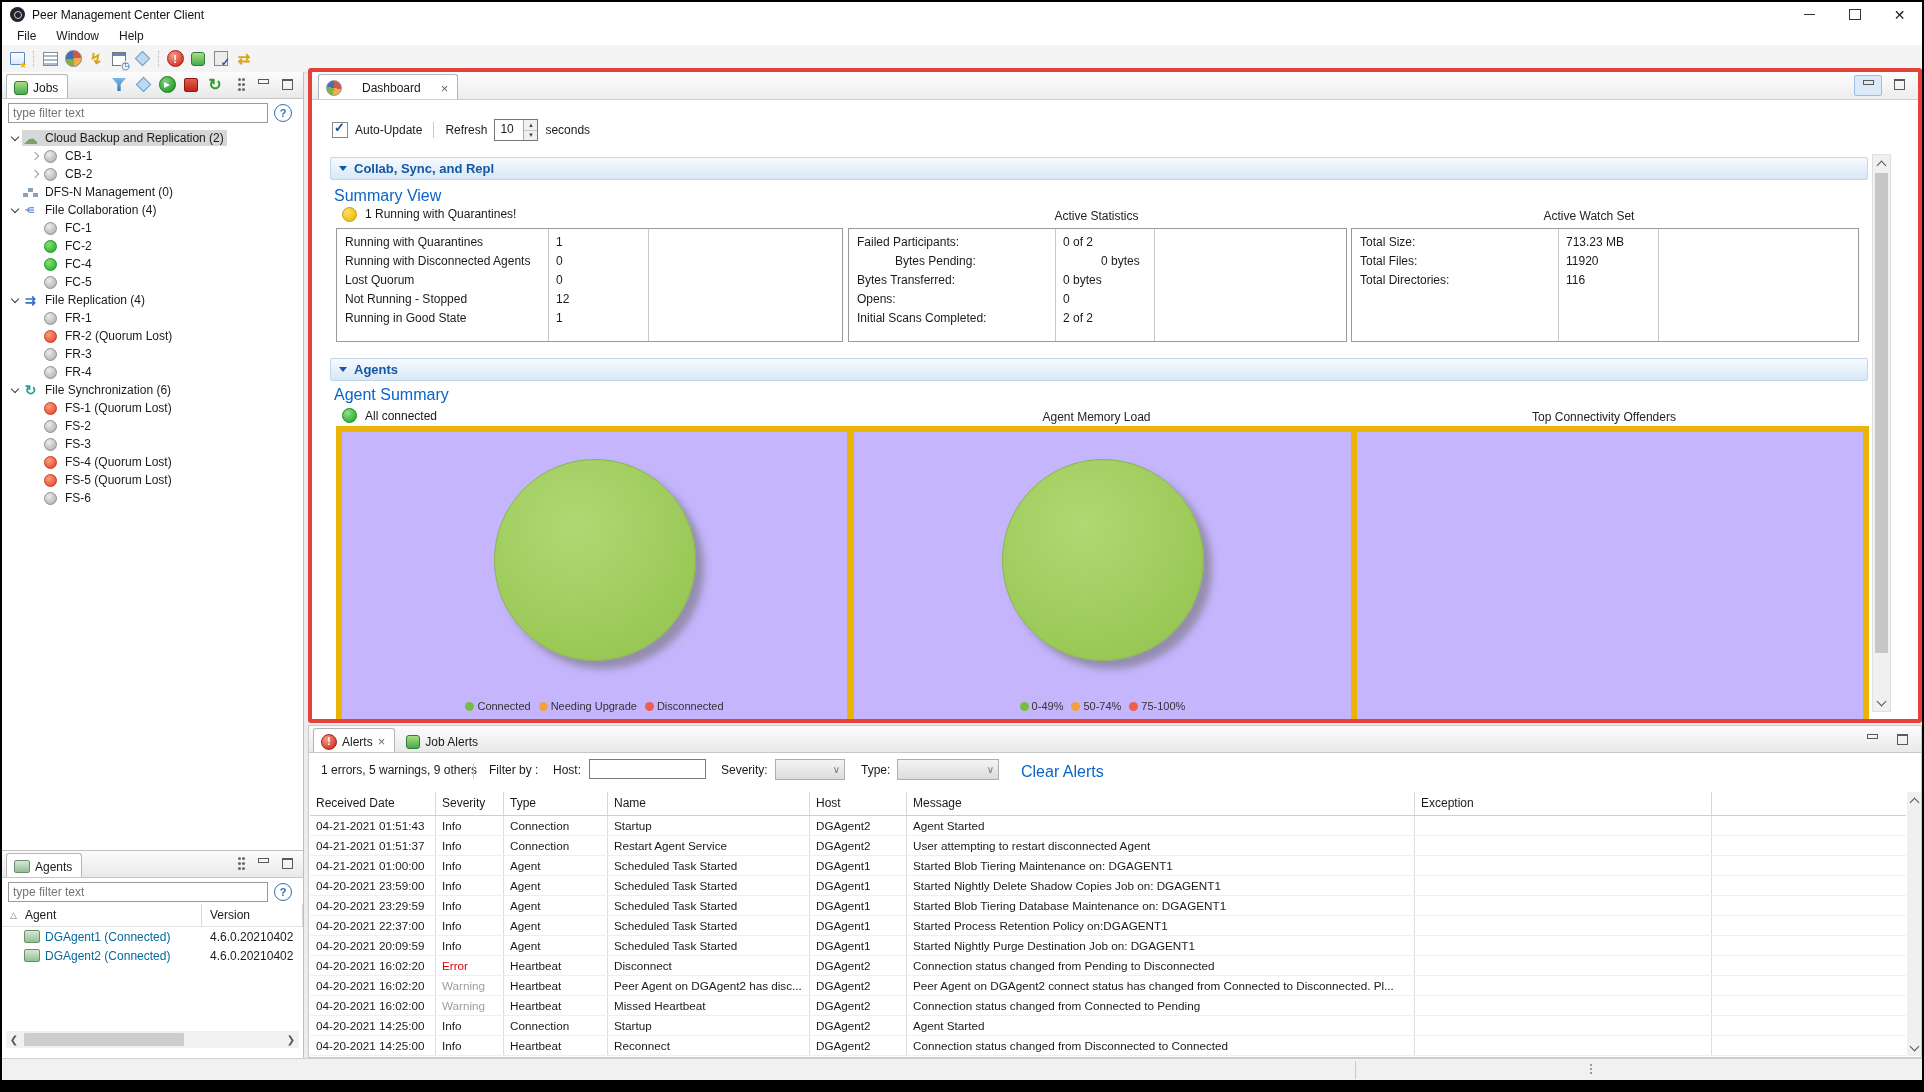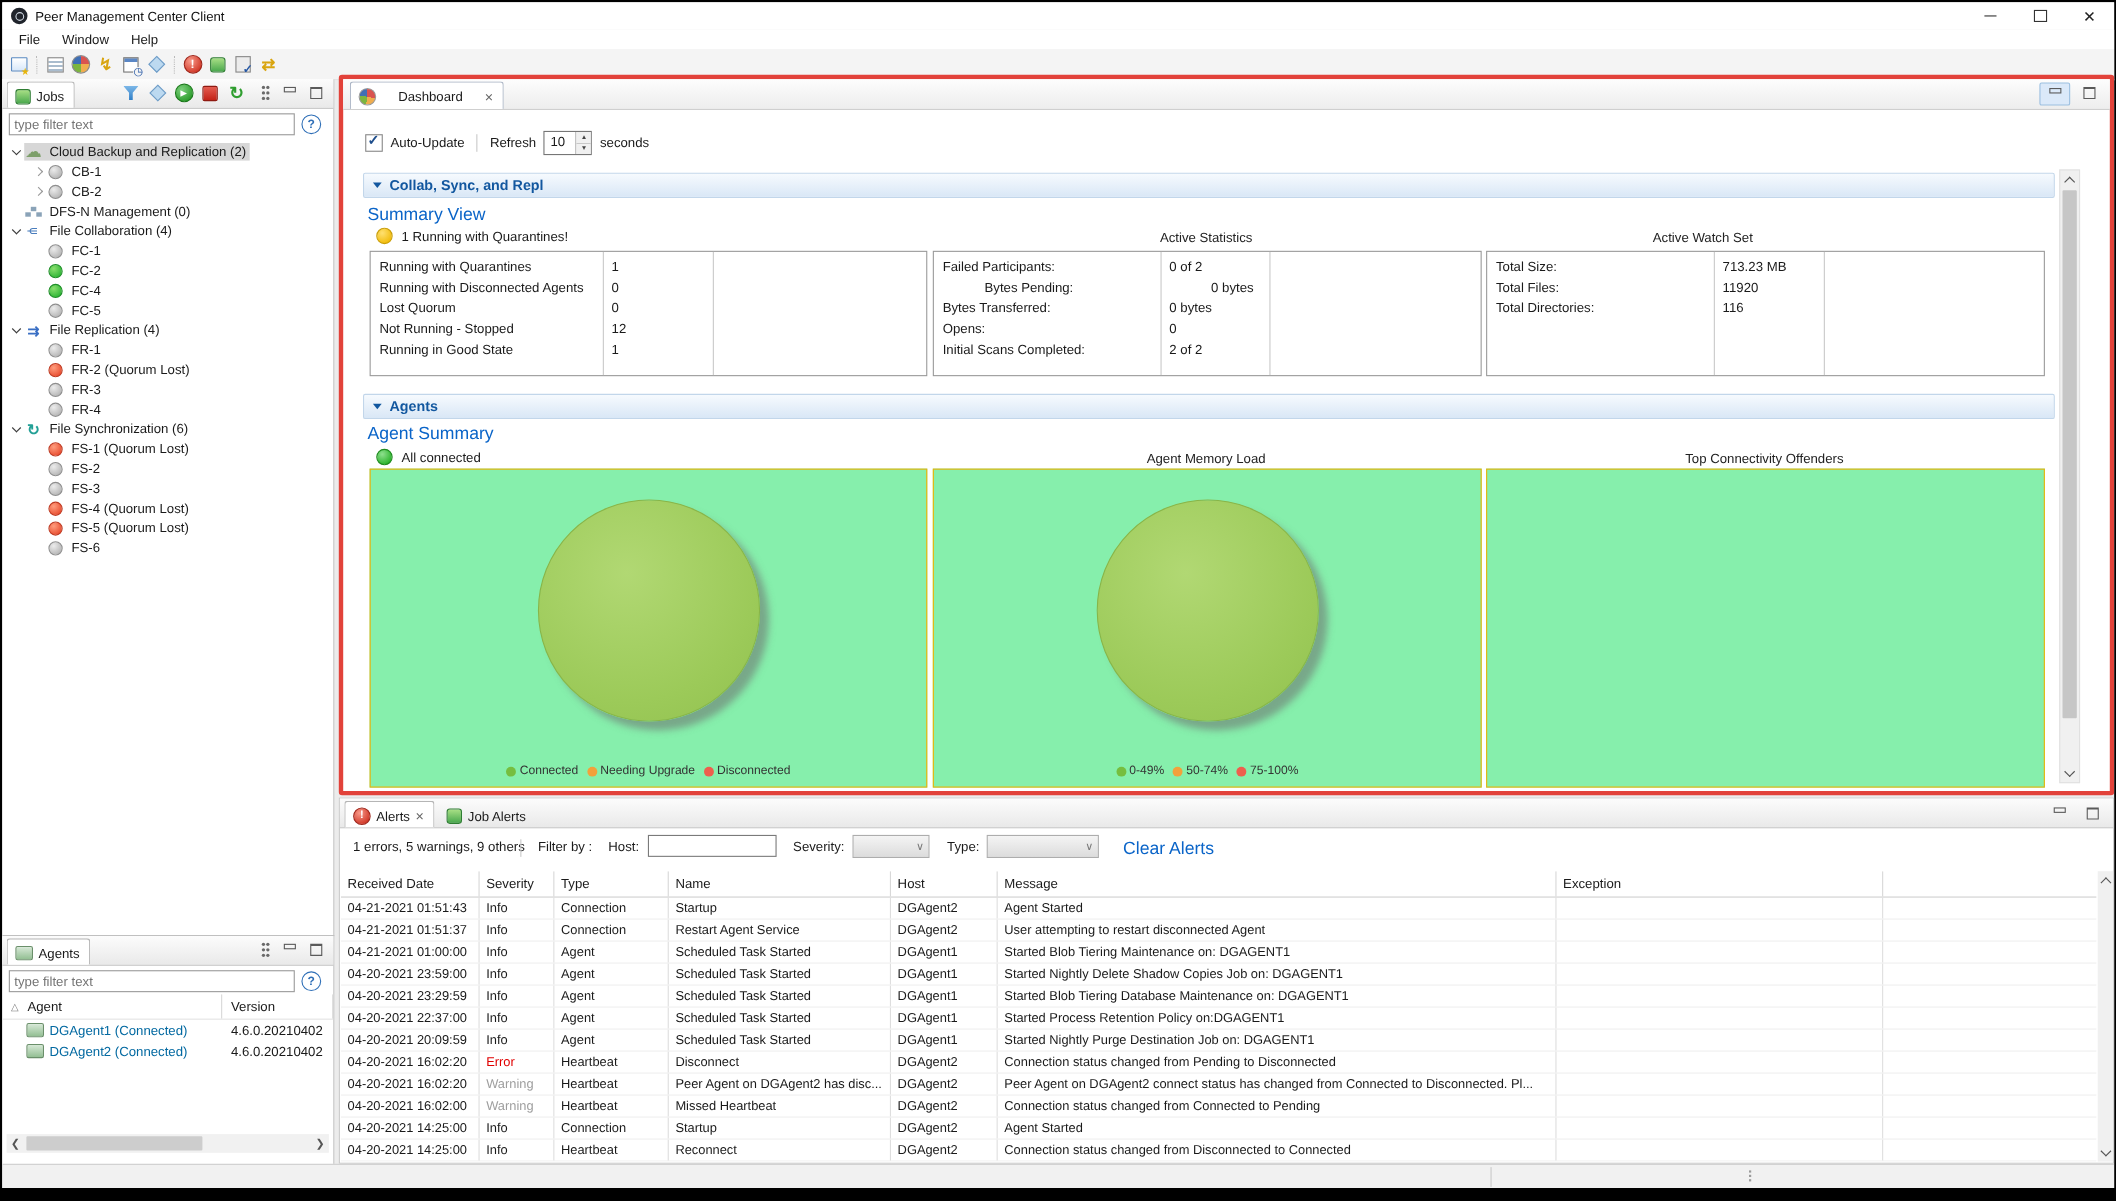--- a/index.html
+++ b/index.html
@@ -115,21 +115,21 @@
   .linktext{color:#0a64c8;font-size:16px;}
   .statusdot{width:13px;height:13px;border-radius:50%;flex:none;}
   .dot-yellow{background:radial-gradient(circle at 35% 30%,#ffe070,#f2bd0e 75%);border:1px solid #ca9f0a;}
   .dot-biggreen{background:radial-gradient(circle at 35% 30%,#8ee08e,#2eb52e 75%);border:1px solid #1d8a1d;}
   .charthdr{position:absolute;text-align:center;font-size:12px;color:#222;}
   .stable{position:absolute;border:1px solid #9a9a9a;background:#fff;}
   .stable .div1,.stable .div2{position:absolute;top:0;bottom:0;width:1px;background:#c9c9c9;}
   .srow{display:grid;height:19px;align-items:center;}
   .srow span{padding-left:8px;white-space:nowrap;overflow:hidden;}
   .stable .rows{padding-top:3px;}
-  .chartbox{position:absolute;border:1px solid #eab308;background:#86efac;}
+  .chartbox{position:absolute;border:6px solid #eab308;background:#c4b5fd;}
   .pie{position:absolute;width:200px;height:200px;border-radius:50%;background:radial-gradient(circle at 40% 33%,#b1d873,#9cca59 65%,#91c14f);border:1px solid #88b548;box-shadow:8px 8px 7px rgba(110,110,110,0.55);}
   .legend{position:absolute;left:0;right:0;bottom:8px;display:flex;justify-content:center;gap:8px;font-size:11px;color:#333;}
   .legitem{display:flex;align-items:center;gap:3px;white-space:nowrap;}
   .legdot{width:9px;height:9px;border-radius:50%;flex:none;}
   .vscroll{position:absolute;width:17px;background:#f0f0f0;border:1px solid #e0e0e0;}
   .vs-arrow{position:absolute;left:0;right:0;height:16px;display:flex;align-items:center;justify-content:center;}
   .vs-chev{width:6px;height:6px;border-right:1.5px solid #555;border-bottom:1.5px solid #555;}
   .up .vs-chev{transform:rotate(-135deg);margin-top:4px;}
   .down .vs-chev{transform:rotate(45deg);margin-bottom:4px;}
   .vs-thumb{position:absolute;left:2px;right:2px;background:#c6c6c6;border-radius:1px;}
@@ -449,26 +449,26 @@
               </span>
         </span>
         <span>seconds</span>
       </div>
 
       <div class="abs secbar" style="left:18px;top:58px;width:1538px;">
         <span class="sectri"></span>
         <span>Collab, Sync, and Repl</span>
       </div>
       <a class="abs linktext" style="left:22px;top:88px;">Summary View</a>
-      <div class="abs" style="left:30px;top:108px;display:flex;align-items:center;gap:8px;">
+      <div class="abs" style="left:30px;top:108px;display:flex;gap:8px;">
         <span class="statusdot dot-yellow"></span>
         <span>1 Running with Quarantines!</span>
       </div>
       <div class="charthdr" style="left:536px;top:110px;width:497px;">Active Statistics</div>
-      <div class="charthdr" style="left:983px;top:110px;width:506px;">Active Watch Set</div>
+      <div class="charthdr" style="left:1024px;top:110px;width:506px;">Active Watch Set</div>
 
       <div class="stable" style="left:24px;top:129px;width:505px;height:112px;">
         <span class="div1" style="left:211px;"></span>
         <span class="div2" style="left:311px;"></span>
         <div class="rows">
           <div class="srow" style="grid-template-columns:211px 100px 1fr;">
               <span>Running with Quarantines</span>
               <span>1</span>
             </div>
               <div class="srow" style="grid-template-columns:211px 100px 1fr;">

